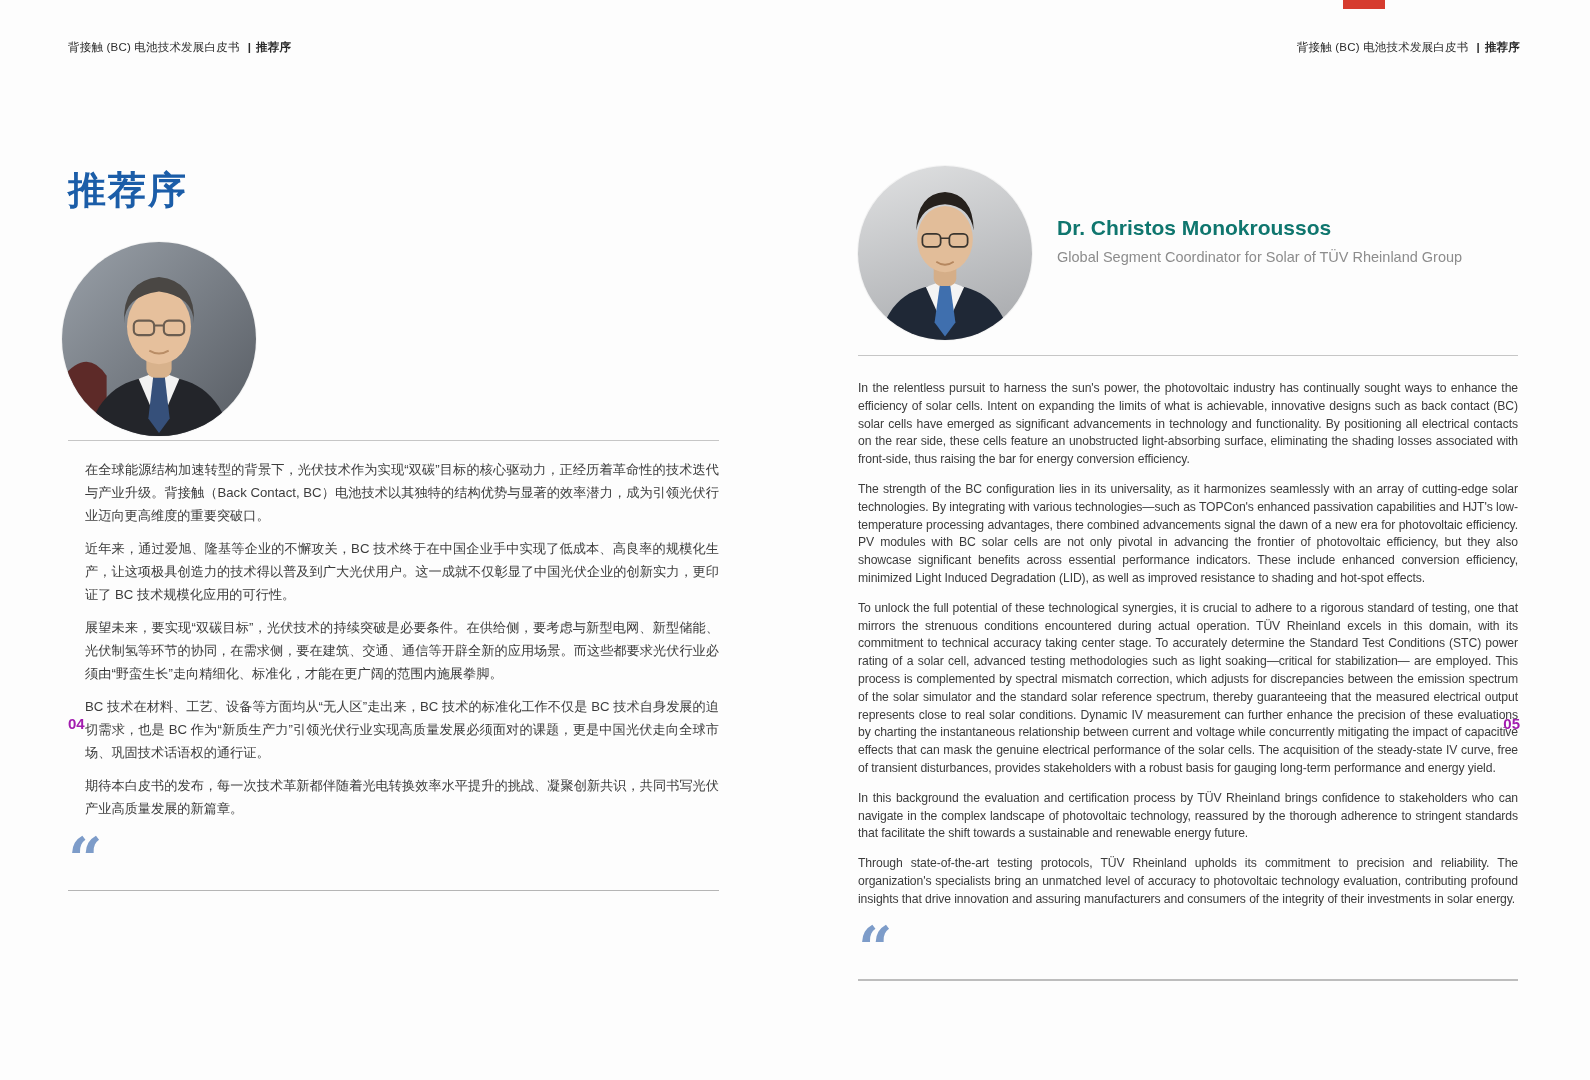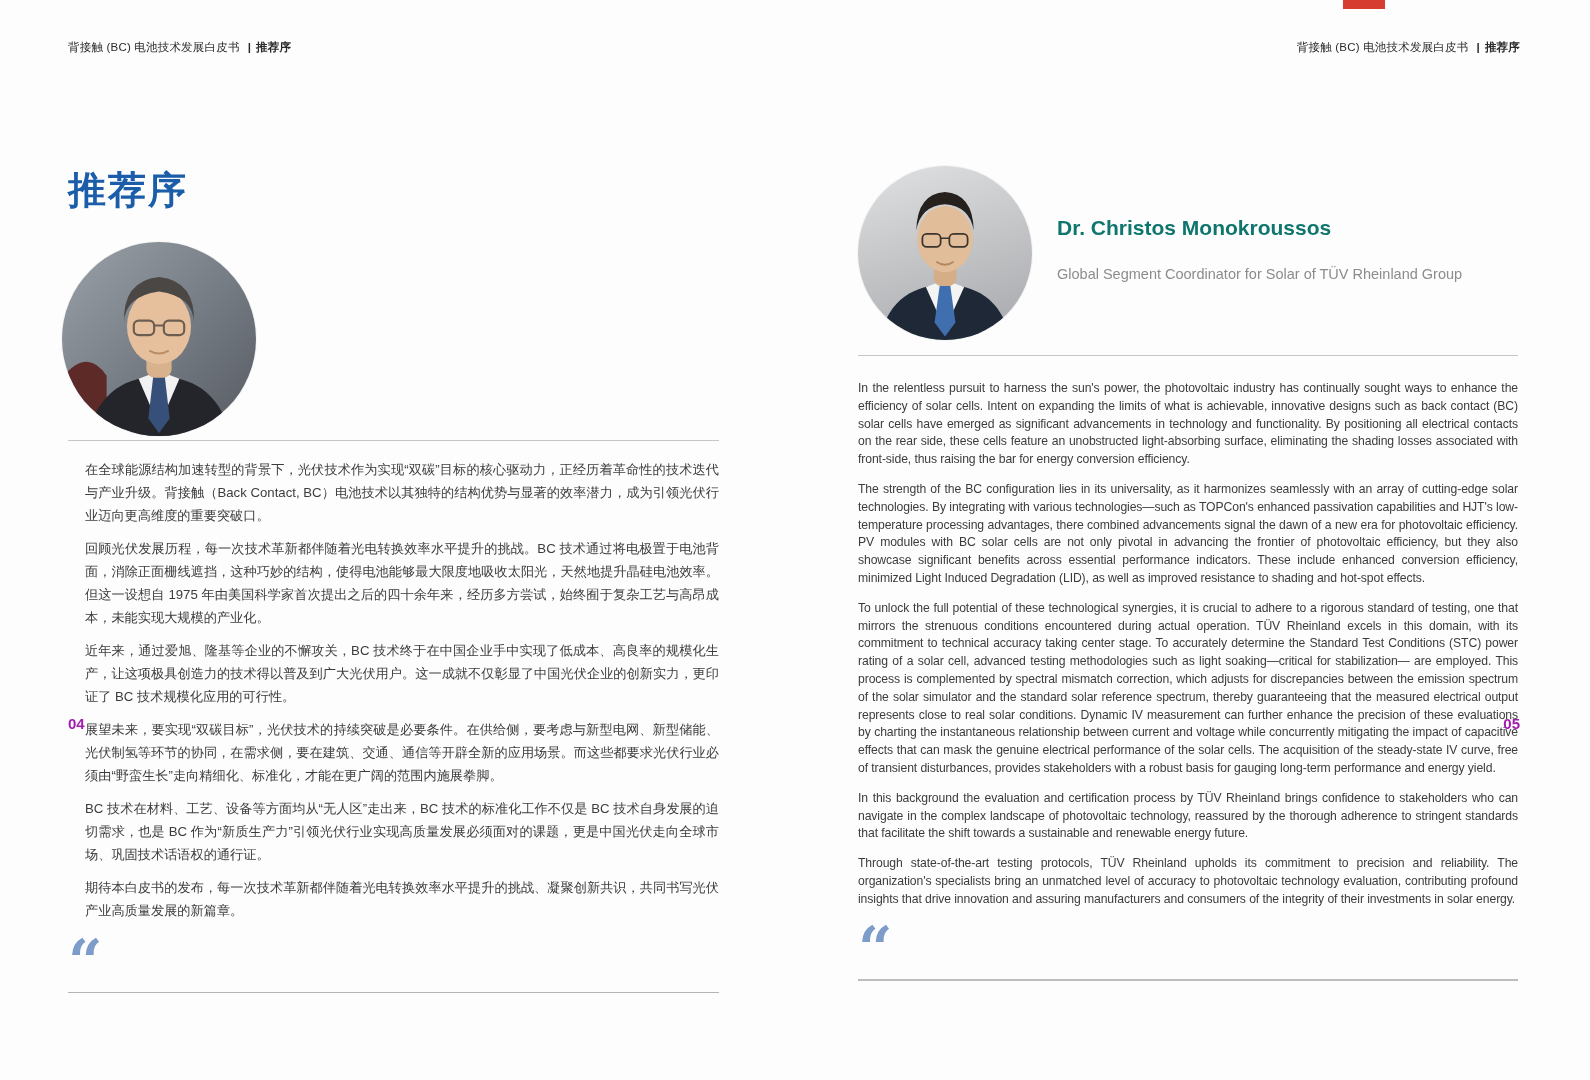--- a/index.html
+++ b/index.html
@@ -23,21 +23,21 @@
   .avatar{position:absolute;border-radius:50%;overflow:hidden;box-shadow:0 0 0 1px rgba(0,0,0,0.04);}
   .avatar svg{display:block;width:100%;height:100%;}
   .avatar-left{left:62px;top:242px;width:194px;height:194px;}
   .avatar-right{left:63px;top:166px;width:174px;height:174px;}
 
   .author-block{position:absolute;}
   .author-block-left{left:278px;top:300px;}
   .author-block-right{left:262px;top:216px;}
   .author-name{font-size:20px;font-weight:700;color:#0f766e;}
   .author-block-right .author-name{font-size:21px;}
-  .author-title{margin-top:26px;font-size:13.5px;color:#8c8c8c;}
+  .author-title{margin-top:9px;font-size:13.5px;color:#8c8c8c;}
   .author-block-right .author-title{font-size:14.5px;}
 
   .rule{position:absolute;height:1px;background:#c6c6c6;}
   .rule-left-top{left:68px;top:440px;width:651px;}
   .rule-right-top{left:63px;top:355px;width:660px;}
 
   .content-col{position:absolute;text-align:justify;}
   .content-left{left:68px;top:458px;width:651px;font-size:13.2px;line-height:23px;}
   .content-right{left:63px;top:380px;width:660px;font-size:12.2px;line-height:17.8px;letter-spacing:-0.1px;}
   .content-col p{margin:0 0 10px 17px;}
@@ -86,21 +86,20 @@
       <line x1="95" y1="86" x2="105" y2="86" stroke="#6b5d50" stroke-width="2"></line>
       <path d="M90,112 Q100,118 110,112" fill="none" stroke="#b98d66" stroke-width="2"></path>
     </svg>
   </div>
 
 
   <div class="rule rule-left-top"></div>
 
   <div class="content-col content-left">
     <p>在全球能源结构加速转型的背景下，光伏技术作为实现“双碳”目标的核心驱动力，正经历着革命性的技术迭代与产业升级。背接触（Back Contact, BC）电池技术以其独特的结构优势与显著的效率潜力，成为引领光伏行业迈向更高维度的重要突破口。</p>
-    <p>回顾光伏发展历程，每一次技术革新都伴随着光电转换效率水平提升的挑战。BC 技术通过将电极置于电池背面，消除正面栅线遮挡，这种巧妙的结构，使得电池能够最大限度地吸收太阳光，天然地提升晶硅电池效率。但这一设想自 1975 年由美国科学家首次提出之后的四十余年来，经历多方尝试，始终囿于复杂工艺与高昂成本，未能实现大规模的产业化。</p>
     <p>近年来，通过爱旭、隆基等企业的不懈攻关，BC 技术终于在中国企业手中实现了低成本、高良率的规模化生产，让这项极具创造力的技术得以普及到广大光伏用户。这一成就不仅彰显了中国光伏企业的创新实力，更印证了 BC 技术规模化应用的可行性。</p>
     <p>展望未来，要实现“双碳目标”，光伏技术的持续突破是必要条件。在供给侧，要考虑与新型电网、新型储能、光伏制氢等环节的协同，在需求侧，要在建筑、交通、通信等开辟全新的应用场景。而这些都要求光伏行业必须由“野蛮生长”走向精细化、标准化，才能在更广阔的范围内施展拳脚。</p>
     <p>BC 技术在材料、工艺、设备等方面均从“无人区”走出来，BC 技术的标准化工作不仅是 BC 技术自身发展的迫切需求，也是 BC 作为“新质生产力”引领光伏行业实现高质量发展必须面对的课题，更是中国光伏走向全球市场、巩固技术话语权的通行证。</p>
     <p>期待本白皮书的发布，每一次技术革新都伴随着光电转换效率水平提升的挑战、凝聚创新共识，共同书写光伏产业高质量发展的新篇章。</p>
     <div class="quote-block">
       <span class="quote-glyph" style="color: rgb(125, 156, 201);">“</span>
       <div class="quote-rule"></div>
     </div>
   </div>
 

